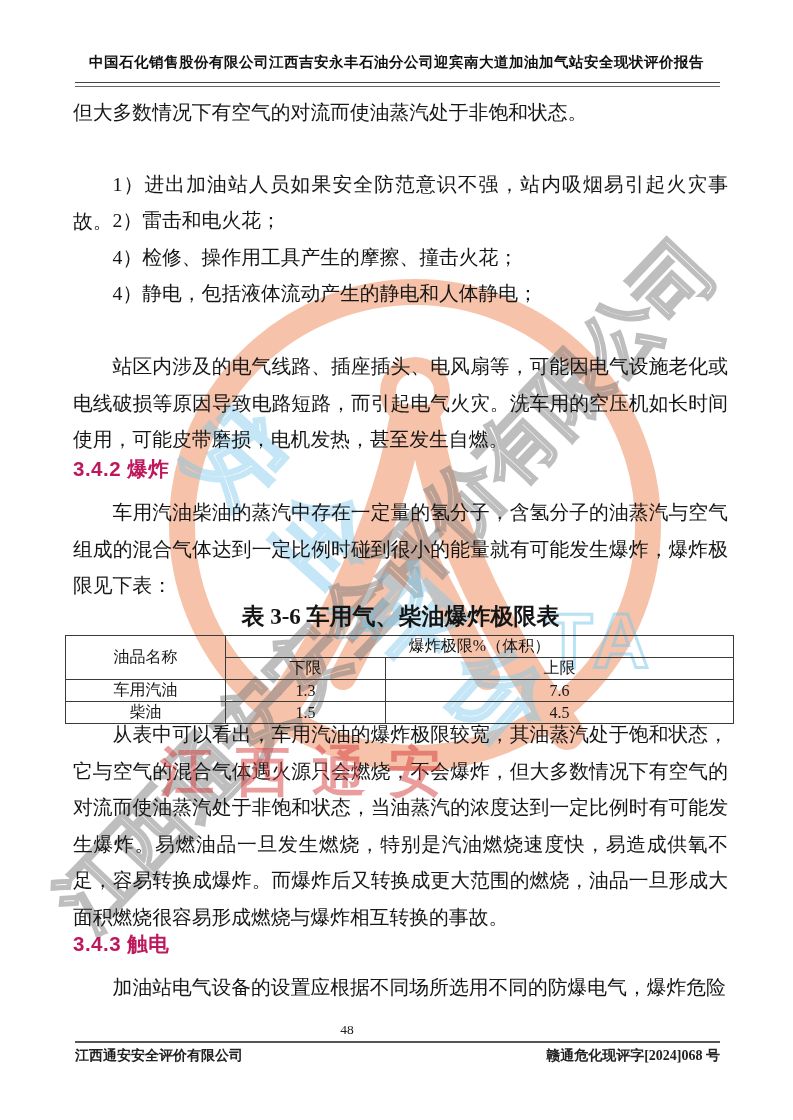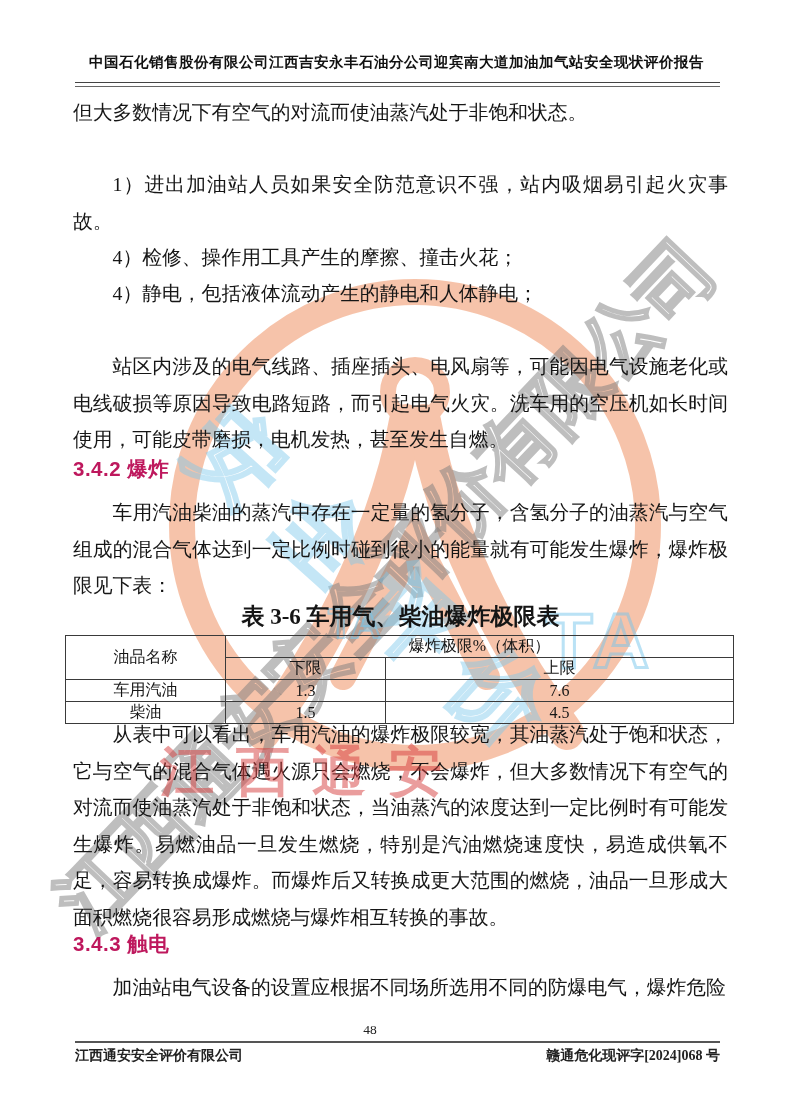--- a/index.html
+++ b/index.html
@@ -88,21 +88,21 @@
     background:transparent;
   }
   table.limits td,table.limits th{
     border:1.4px solid #3a3a3a;
     text-align:center;vertical-align:middle;
     font-weight:normal;padding:0;height:19px;
     overflow:hidden;
   }
   .pagenum{
     position:absolute;left:0;top:1022px;width:694px;
-    text-align:center;font-size:13.5px;color:#222;margin-left:23px;
+    text-align:center;font-size:13.5px;color:#222;
   }
   .footer-rule{
     position:absolute;left:75px;top:1041px;width:645px;height:0;
     border-top:2.2px solid #555;
   }
   .footer-left{
     position:absolute;left:75px;top:1047px;
     font-size:14px;font-weight:bold;color:#222;
   }
   .footer-right{
@@ -132,20 +132,21 @@
   </div>
 
   <div class="content">
 
     <div class="header-title">中国石化销售股份有限公司江西吉安永丰石油分公司迎宾南大道加油加气站安全现状评价报告</div>
     <div class="header-rule"></div>
 
     <div class="para" style="top:94px">但大多数情况下有空气的对流而使油蒸汽处于非饱和状态。</div>
 
     <div class="para indent" style="top:166px">1）进出加油站人员如果安全防范意识不强，站内吸烟易引起火灾事故。</div>
+    <div class="para indent" style="top:202px">2）雷击和电火花；</div>
     <div class="para indent" style="top:239px">4）检修、操作用工具产生的摩擦、撞击火花；</div>
     <div class="para indent" style="top:275px">4）静电，包括液体流动产生的静电和人体静电；</div>
 
     <div class="para indent" style="top:348px">站区内涉及的电气线路、插座插头、电风扇等，可能因电气设施老化或电线破损等原因导致电路短路，而引起电气火灾。洗车用的空压机如长时间使用，可能皮带磨损，电机发热，甚至发生自燃。</div>
 
     <div class="h-num" style="top:455px">3.4.2 爆炸</div>
 
     <div class="para indent" style="top:494px">车用汽油柴油的蒸汽中存在一定量的氢分子，含氢分子的油蒸汽与空气组成的混合气体达到一定比例时碰到很小的能量就有可能发生爆炸，爆炸极限见下表：</div>
 
     <div class="tbl-caption">表 3-6 车用气、柴油爆炸极限表</div>

